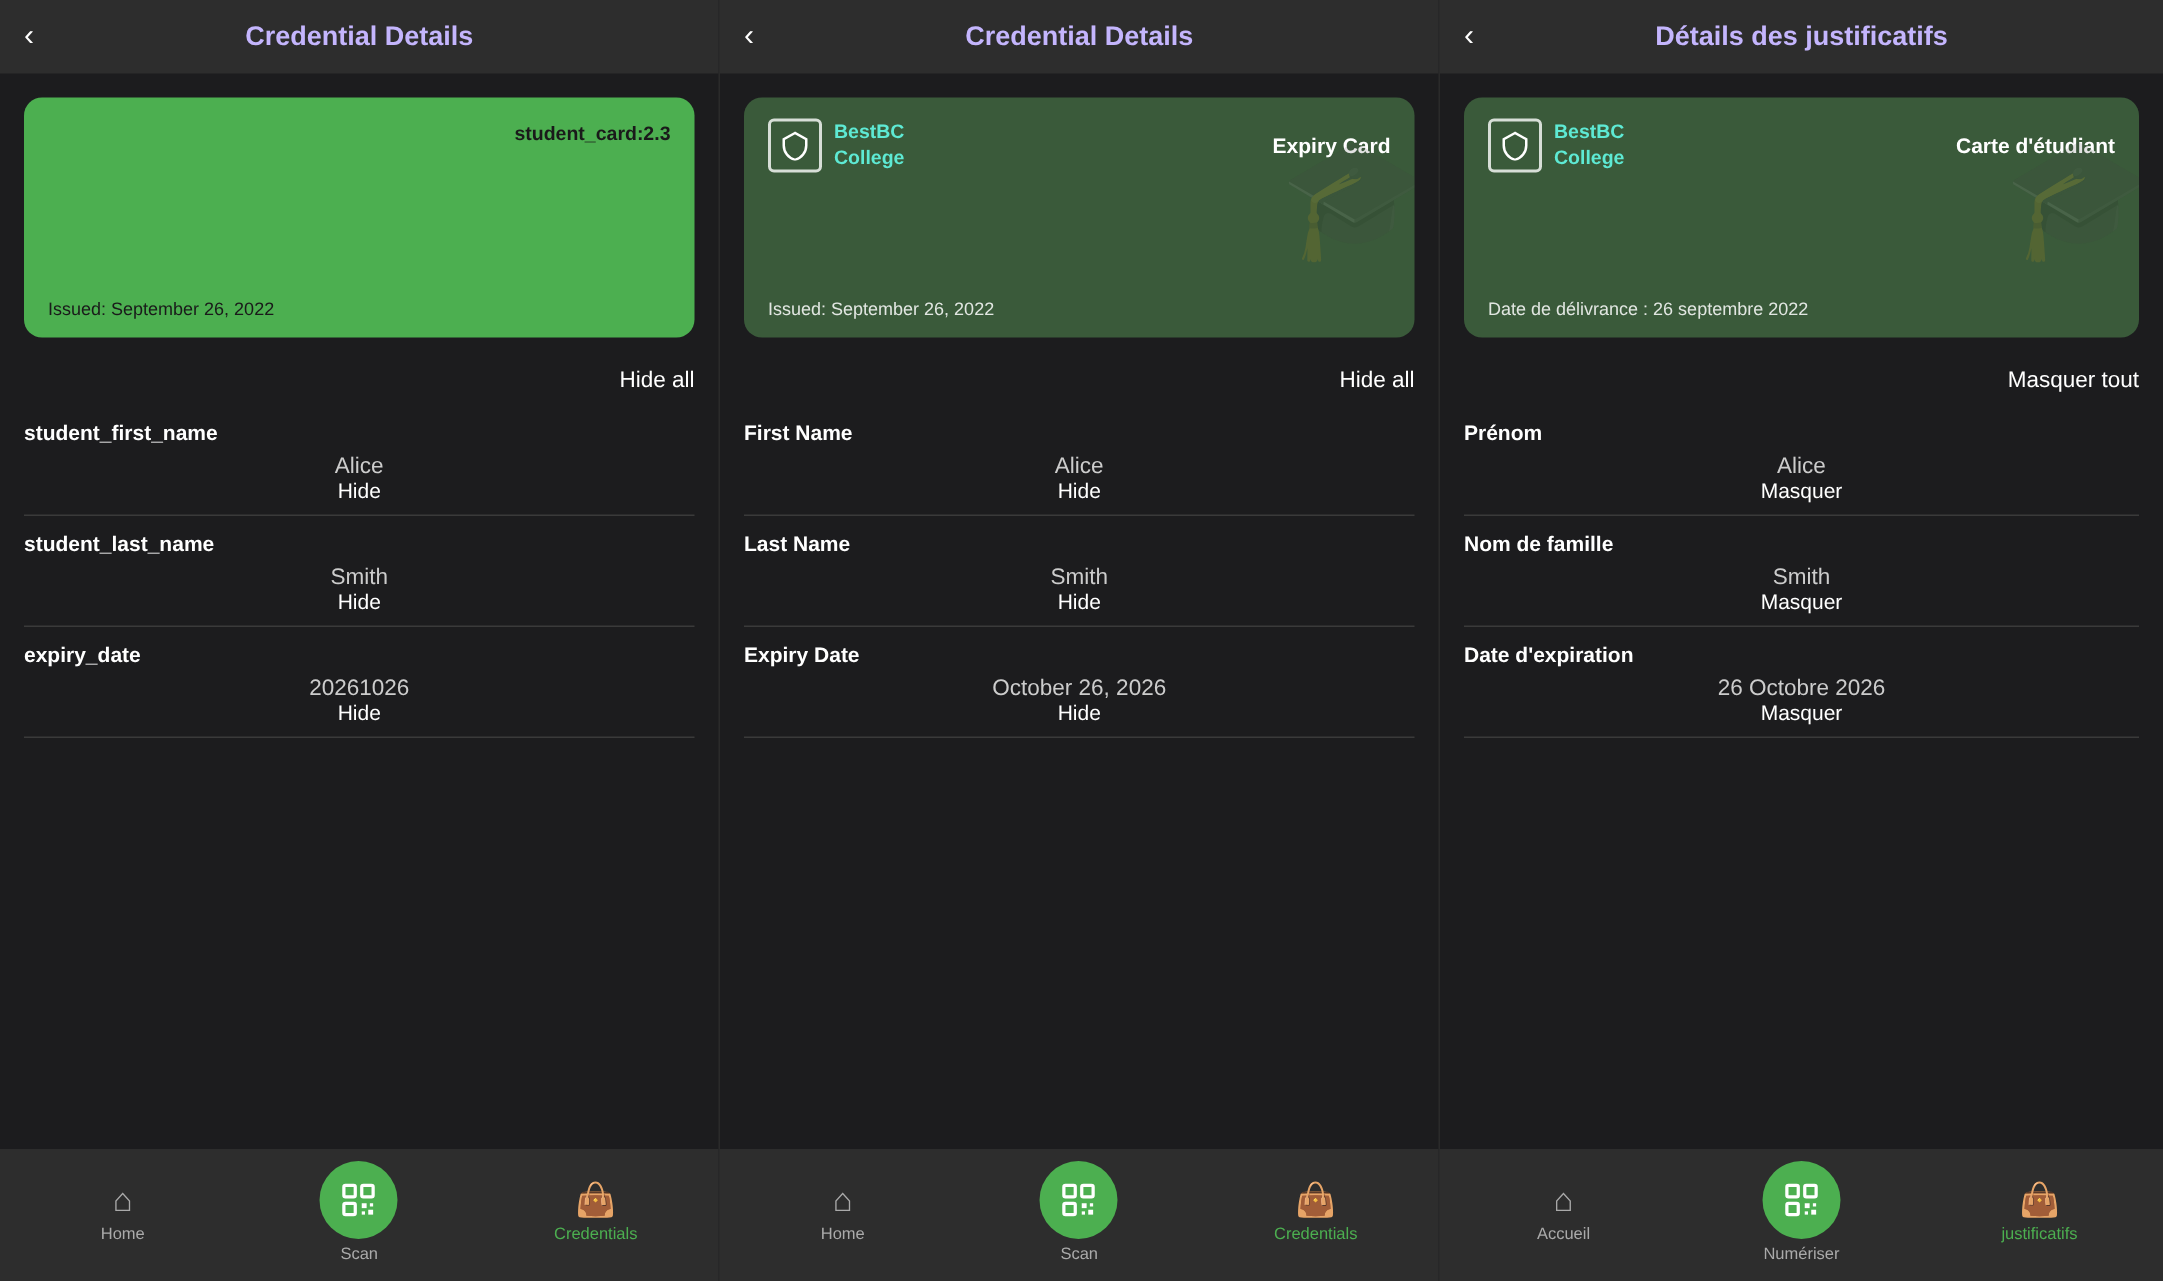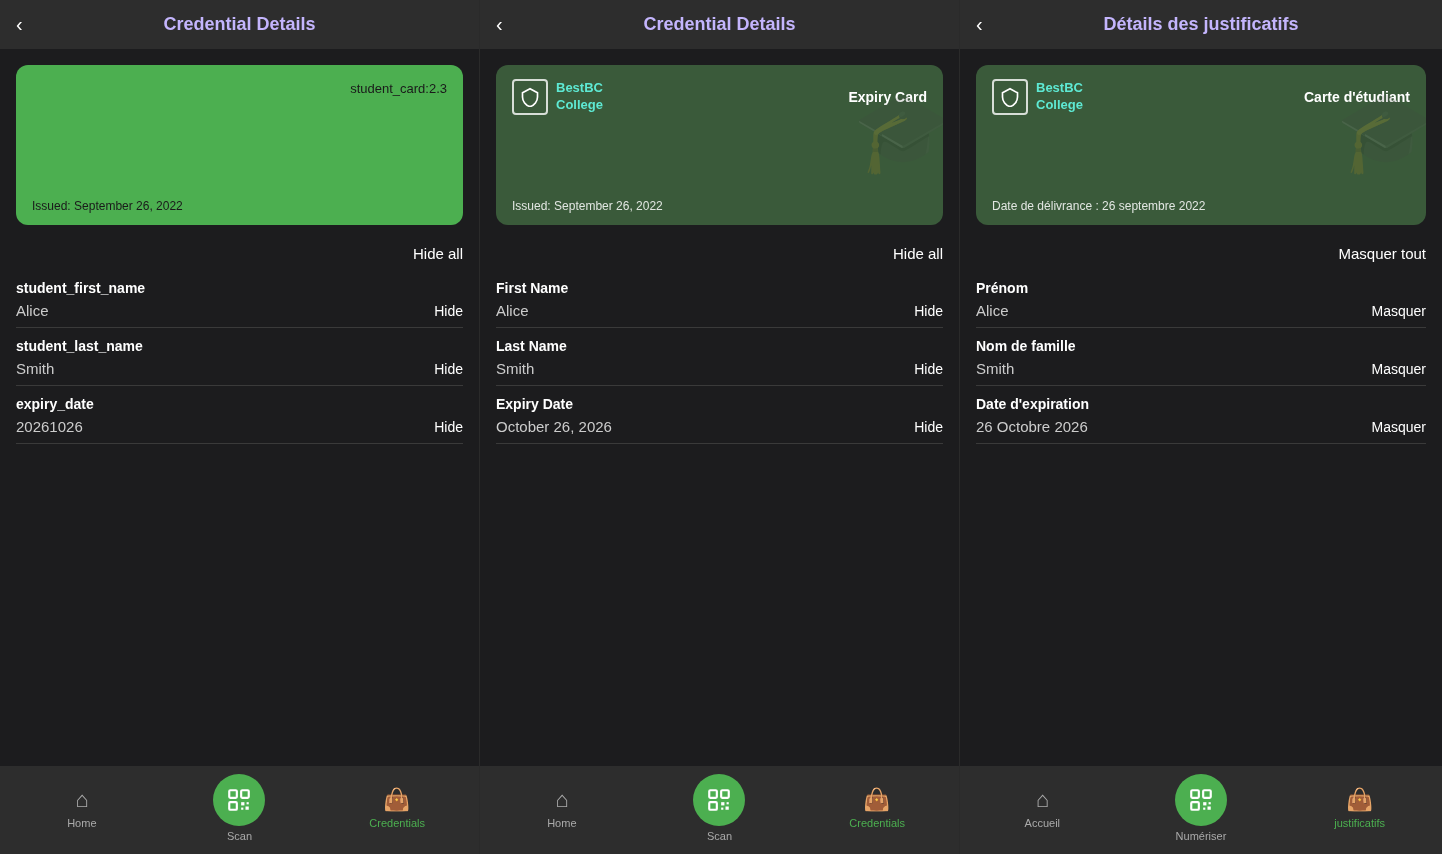--- a/index.html
+++ b/index.html
@@ -67,21 +67,21 @@
       font-weight: 600;
       line-height: 1.4;
       margin-bottom: 4px;
     }
     .credential-card-bright .card-type {
       position: absolute;
       top: 16px;
       right: 16px;
       color: #1a1a1a;
       font-size: 13px;
-      font-weight: 400;
+      font-weight: 700;
     }
     .credential-card-bright .card-issued {
       position: absolute;
       bottom: 12px;
       left: 16px;
       color: #1a1a1a;
       font-size: 12px;
     }
 
     
@@ -169,20 +169,21 @@
     .field-label {
       color: #fff;
       font-size: 14px;
       font-weight: 700;
       margin-bottom: 6px;
     }
     .field-value-row {
       display: flex;
       align-items: center;
       justify-content: space-between;
+      flex-direction: column;
     }
     .field-value {
       color: #ccc;
       font-size: 15px;
     }
     .hide-btn {
       color: #fff;
       font-size: 14px;
       background: none;
       border: none;

